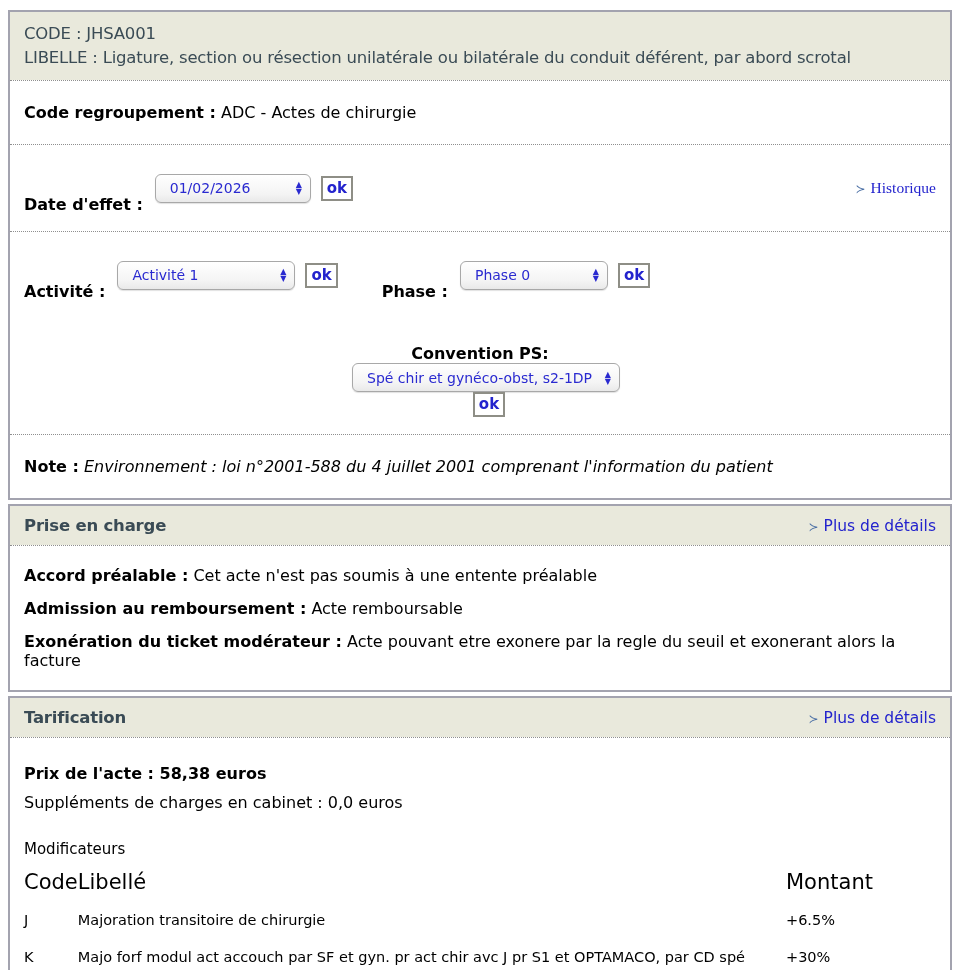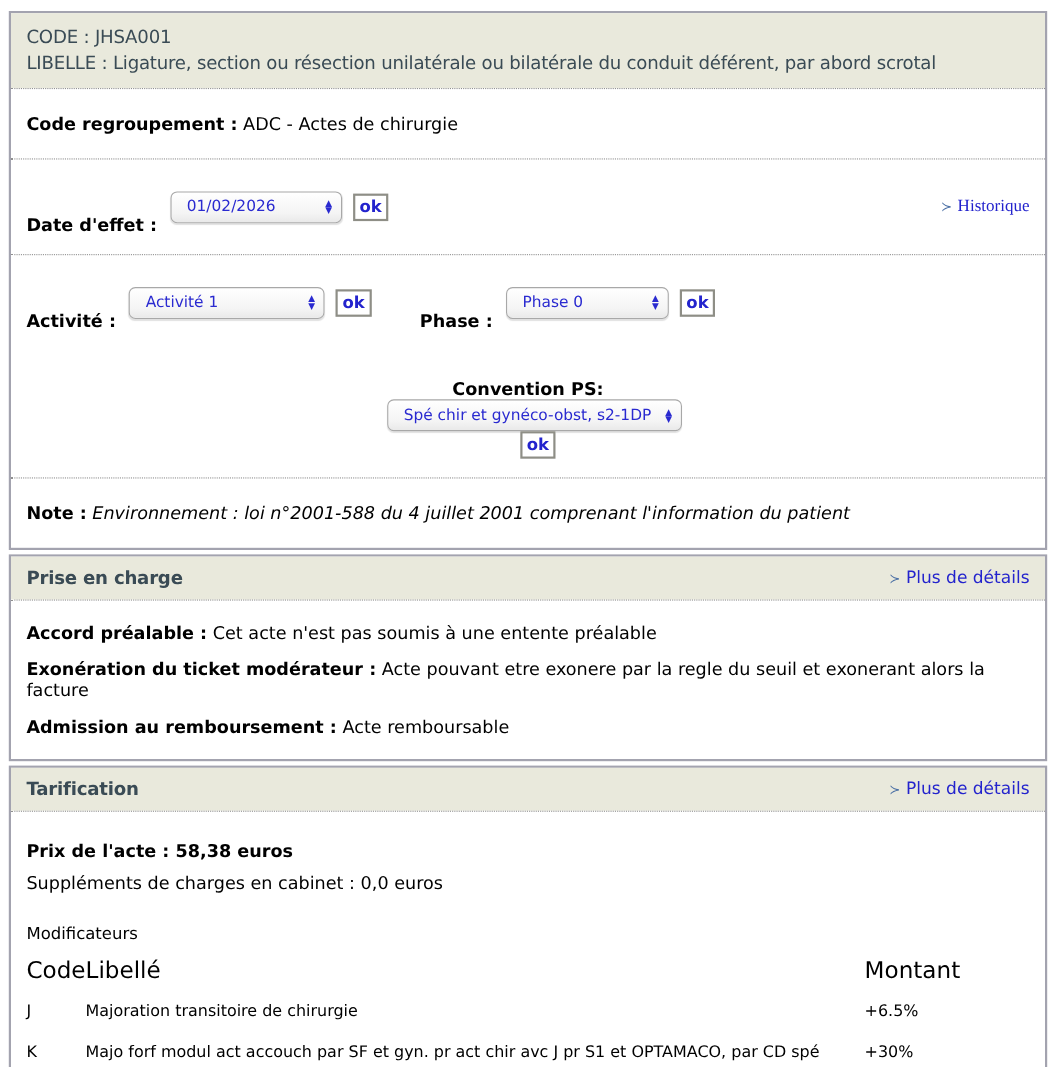--- a/index.html
+++ b/index.html
@@ -13,21 +13,21 @@
   .page { padding: 10px 8px 0 8px; }
 
   .panel {
     border: 2px solid #a3a3af;
     background: #fff;
     margin-bottom: 4px;
   }
   .panel-head {
     background: #e9e9dc;
     padding: 10px 14px;
-    display: flex; justify-content: space-between; align-items: flex-start;
+    display: flex; justify-content: space-between; align-items: flex-end;
   }
   .section-title {
     color: #3a4b55; font-weight: bold; font-size: 16.5px; letter-spacing: -0.2px;
   }
   .acte-head {
     background: #e9e9dc;
     padding: 10px 14px;
     color: #3a4b55; font-weight: normal; font-size: 16.5px;
     line-height: 24px; letter-spacing: -0.2px;
   }
@@ -161,26 +161,26 @@
       <span class="section-title">Prise en charge</span>
       <a class="link"><span class="link-arrow">≻</span><span>Plus de détails</span></a>
     </div>
     <div class="sep"></div>
     <div class="content">
       <p>
         <span class="lbl">Accord préalable :</span>
         <span>Cet acte n'est pas soumis à une entente préalable</span>
       </p>
       <p>
+        <span class="lbl">Admission au remboursement :</span>
+        <span>Acte remboursable</span>
+      </p>
+      <p>
         <span class="lbl">Exonération du ticket modérateur :</span>
         <span>Acte pouvant etre exonere par la regle du seuil et exonerant alors la facture</span>
-      </p>
-      <p>
-        <span class="lbl">Admission au remboursement :</span>
-        <span>Acte remboursable</span>
       </p>
     </div>
   </section>
 
   <section class="panel">
     <div class="panel-head">
       <span class="section-title">Tarification</span>
       <a class="link"><span class="link-arrow">≻</span><span>Plus de détails</span></a>
     </div>
     <div class="sep"></div>

